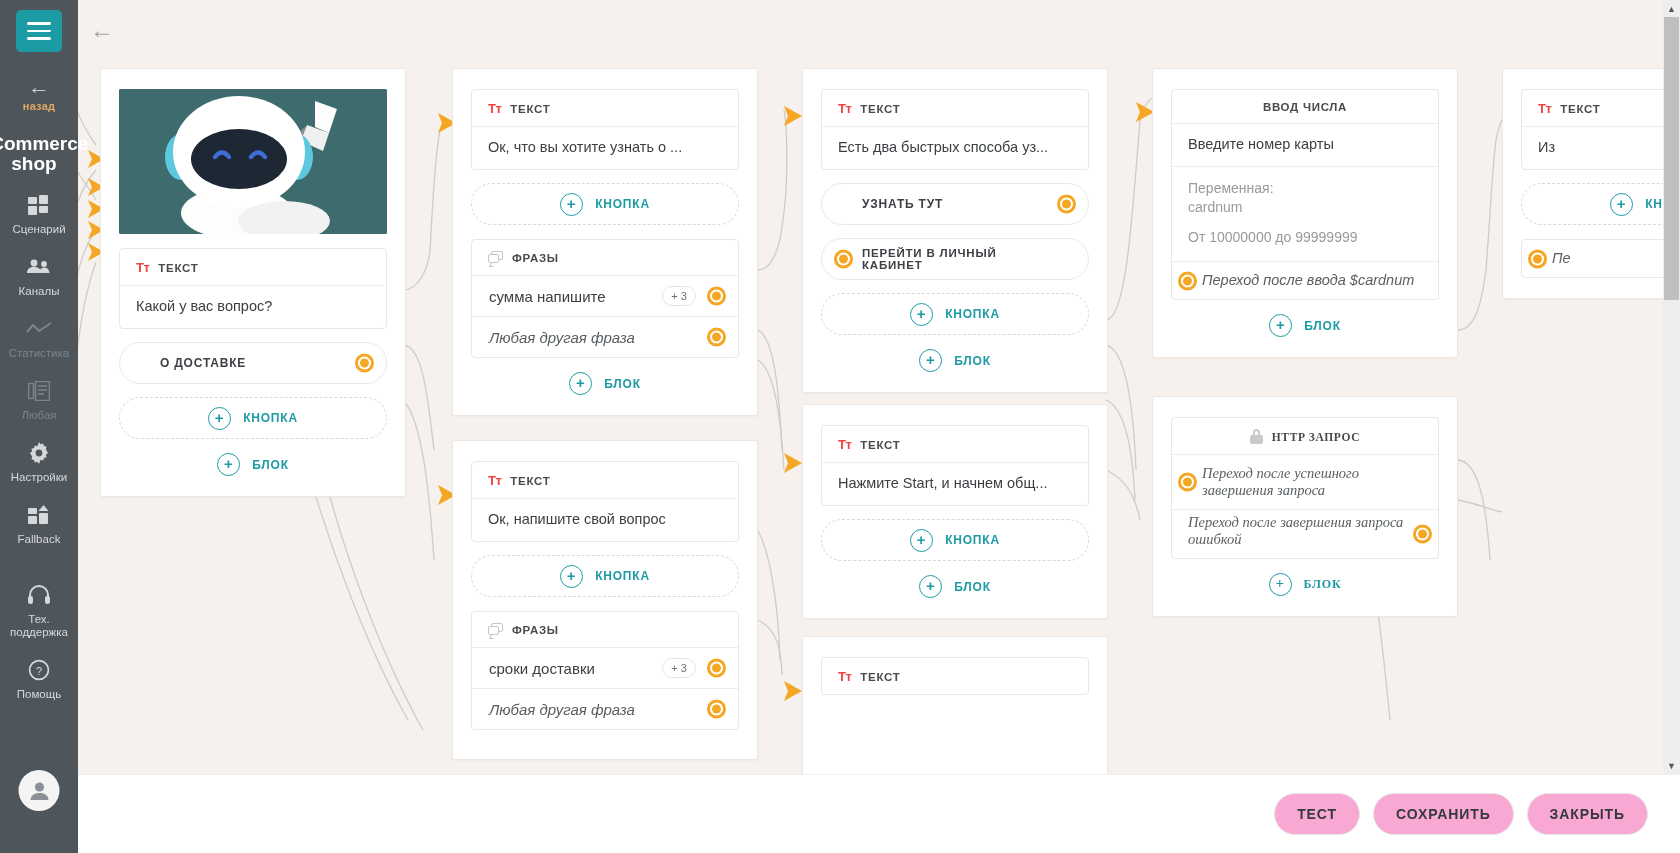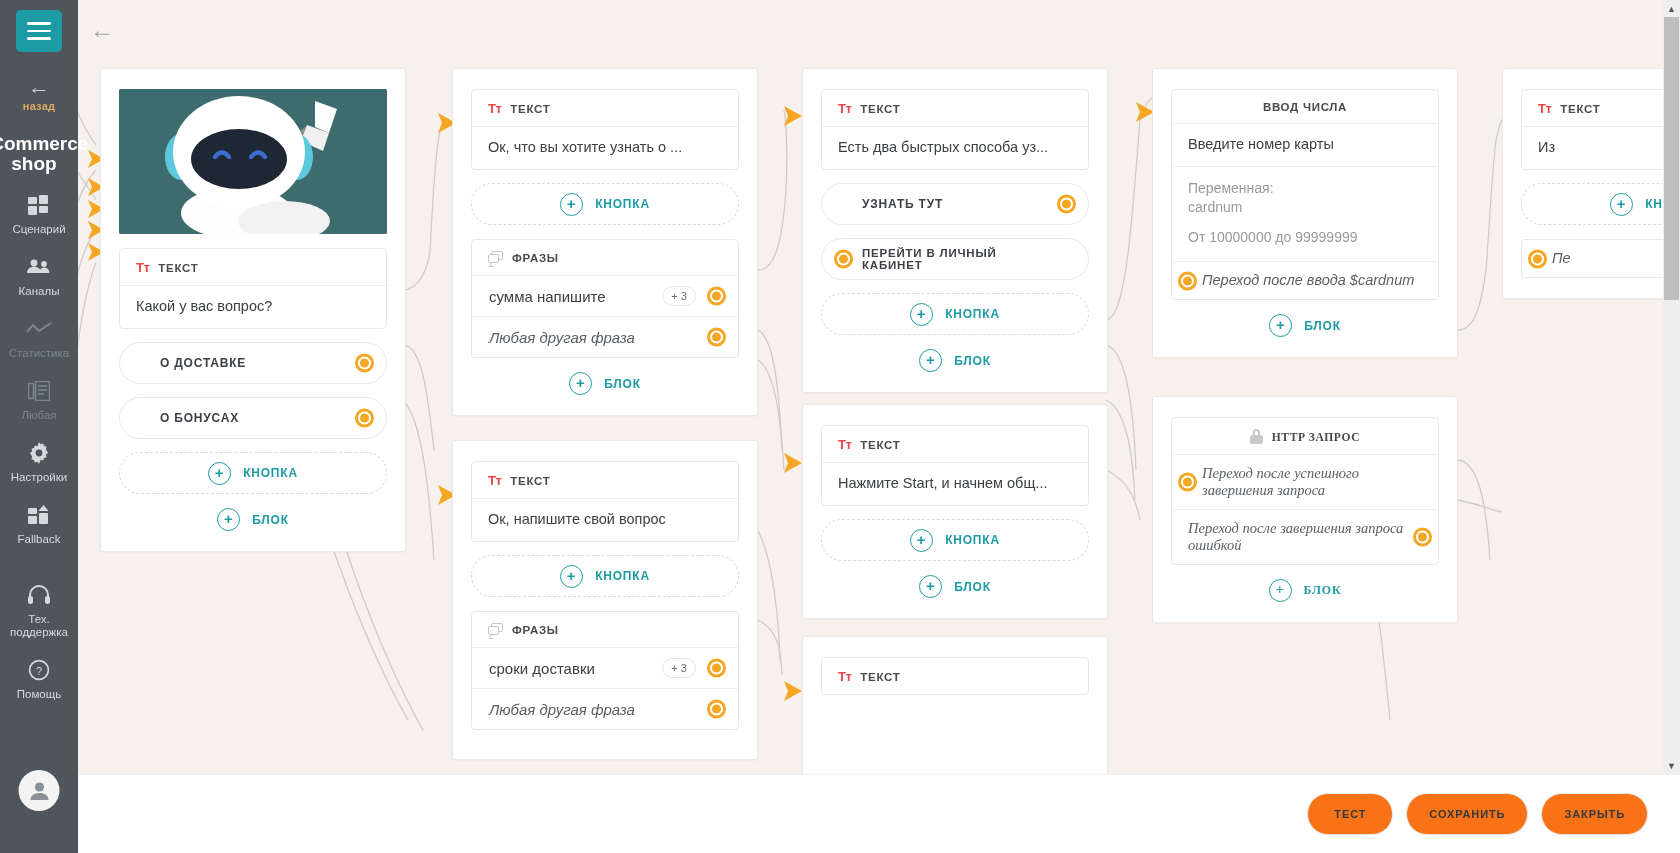--- a/index.html
+++ b/index.html
@@ -133,21 +133,21 @@
     display:flex; align-items:center; justify-content:center;
     font-size: 11px; color: #6b7075; background:#fff; padding: 0 7px;
   }
 
   
   .tr-row {
     position: relative; display: flex; align-items: center;
     padding: 10px 16px 10px 30px; font-style: italic; color: #5a5f63;
     font-size: 14.5px; line-height: 17px; border-top: 1px solid #ededed;
   }
-  .tr-row.right-dot { padding: 10px 32px 10px 16px; }
+  .tr-row.right-dot { padding: 4px 32px 10px 16px; }
   .tr-row .dot-l { left: 6px; }
   .tr-row .dot-r { right: 6px; }
 
   .kv { font-size: 14px; color: #9a9a9a; line-height: 19px; }
 
   
   .robot {
     width: 100%; height: 145px; background: #3d6b6e; border-radius: 2px;
     position: relative; overflow: hidden;
   }
@@ -187,21 +187,21 @@
 
   
   #bottombar {
     position: absolute; left: 0; right: 0; bottom: 0; height: 79px;
     background: #fff; z-index: 35;
     display: flex; align-items: center; justify-content: flex-end;
     gap: 13px; padding-right: 32px; border-top: 1px solid #f0f0f0;
   }
   .btn {
     height: 42px; min-width: 86px; border-radius: 21px; border: 1px solid #e6e6e6;
-    background: #f97316; color: #35393d; font-size: 11px; font-weight: bold;
+    background: #f9a8d4; color: #35393d; font-size: 14px; font-weight: bold;
     letter-spacing: .9px; cursor: pointer; padding: 0 22px;
     font-family: "Liberation Sans", sans-serif;
   }
 </style>
 </head>
 <body>
 
 <div id="root">
 
   <div id="sidebar">
@@ -404,26 +404,20 @@
         </div>
         <div class="panel-body divided">Какой у вас вопрос?</div>
       </div>
 
       <div class="pill">
         <span>О ДОСТАВКЕ</span>
         <span class="dot dot-r">
             <i></i>
           </span>
       </div>
-      <div class="pill">
-        <span>О БОНУСАХ</span>
-        <span class="dot dot-r">
-            <i></i>
-          </span>
-      </div>
       <div class="pill dashed">
         <span class="plus">+</span>
         <span>КНОПКА</span>
       </div>
       <div class="addrow">
         <span class="plus">+</span>
         <span>БЛОК</span>
       </div>
     </div>
 

